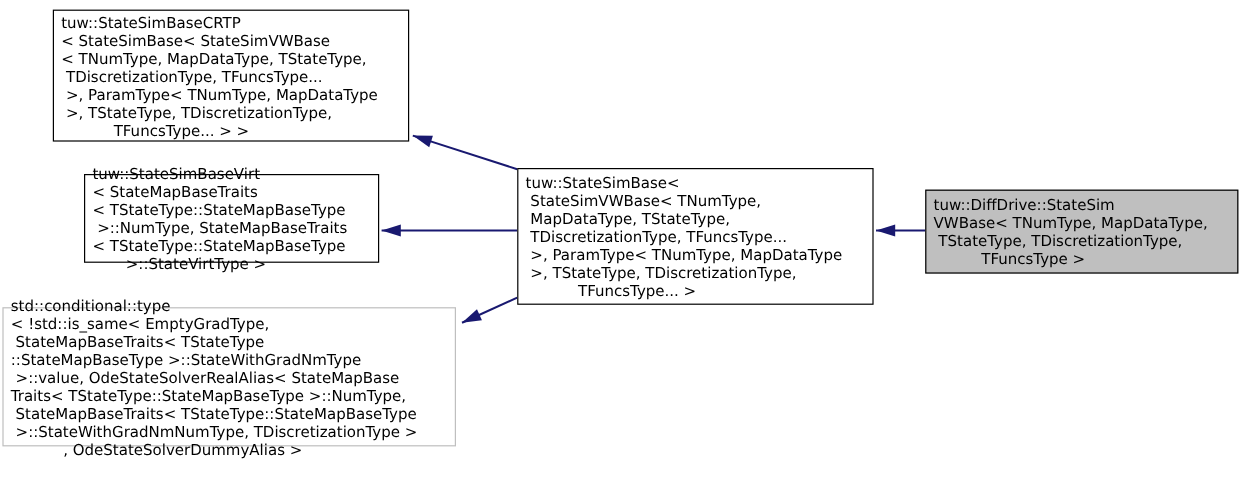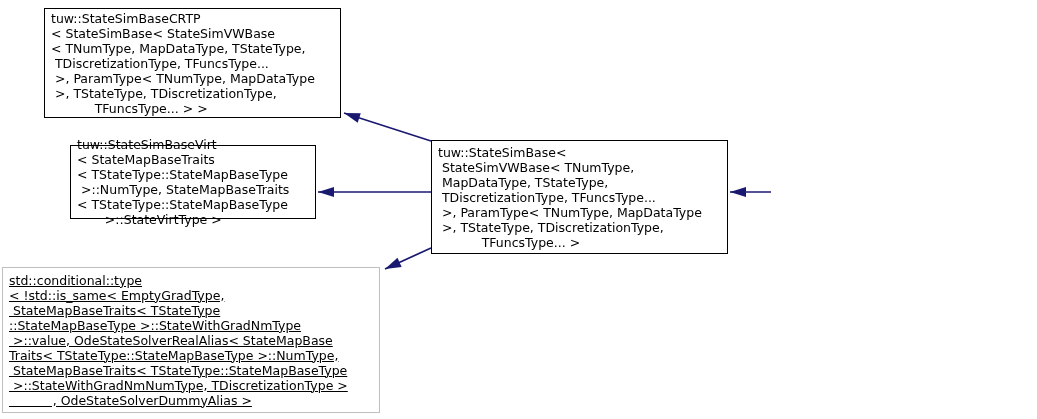--- a/index.html
+++ b/index.html
@@ -33,21 +33,21 @@
     font-size: 12.5px;
     line-height: 15px;
     white-space: pre;
     color: #000000;
   }
   .node.secondary { border-color: #bfbfbf; }
   .node.highlight { background: #bfbfbf; border-width: 1.6px; }
 
   #node-statesimbasecrtp { left: 44px;  top: 8px;   width: 297px; height: 110px; }
   #node-statesimbasevirt { left: 70px;  top: 145px; width: 246px; height: 74px;  }
-  #node-conditional      { left: 2px;   top: 267px; width: 378px; height: 146px; text-decoration: underline; }
+  #node-conditional      { left: 2px;   top: 256px; width: 378px; height: 116px; }
   #node-statesimbase     { left: 431px; top: 124px; width: 297px; height: 114px; margin-top: 16px; }
   #node-diffdrive        { left: 771px; top: 158px; width: 261px; height: 70px;  }
 </style>
 </head>
 <body>
 
 <div id="canvas">
 
   <svg id="edges" width="1037" height="419" viewBox="0 0 1037 419" xmlns="http://www.w3.org/2000/svg">
     <defs>
@@ -95,14 +95,20 @@
   <div id="node-statesimbase" class="node">
     <pre>tuw::StateSimBase&lt;
  StateSimVWBase&lt; TNumType,
  MapDataType, TStateType,
  TDiscretizationType, TFuncsType...
  &gt;, ParamType&lt; TNumType, MapDataType
  &gt;, TStateType, TDiscretizationType,
            TFuncsType... &gt;</pre>
   </div>
 
+  <div id="node-diffdrive" class="node highlight">
+    <pre>tuw::DiffDrive::StateSim
+VWBase&lt; TNumType, MapDataType,
+ TStateType, TDiscretizationType,
+          TFuncsType &gt;</pre>
+  </div>
 
 </div>
 
 </body></html>

